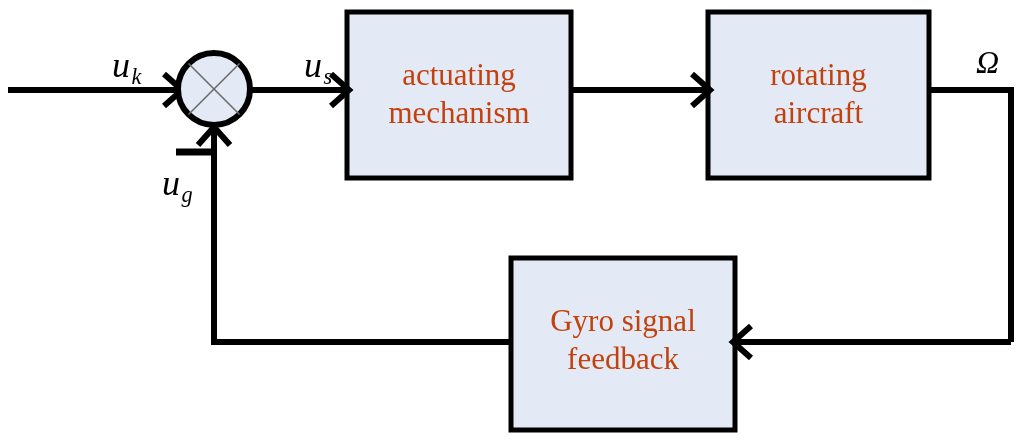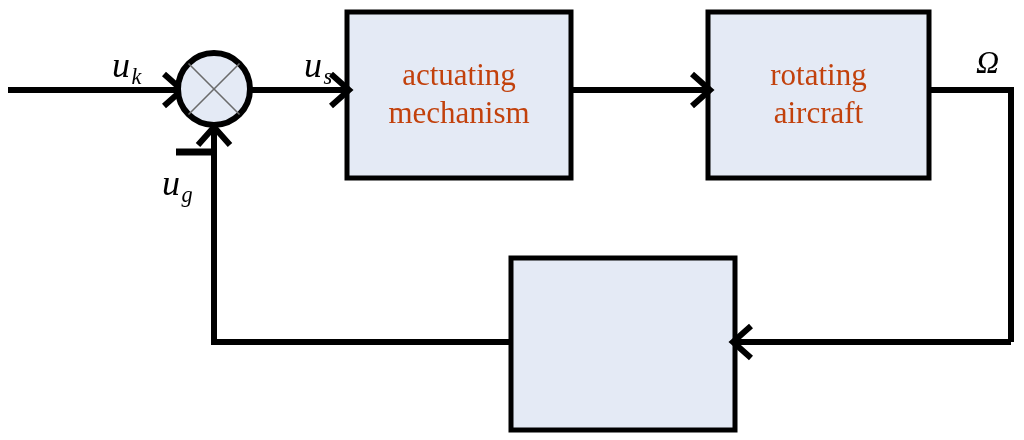--- a/index.html
+++ b/index.html
@@ -100,20 +100,22 @@
     <polyline class="wire" points="511,342 214,342 214,127"></polyline>
     <polyline class="head" points="198,145 214,127 230,145"></polyline>
   </svg>
 
   <div class="block-label" style="left:347px; top:56px; width:224px;">actuating
 mechanism</div>
 
   <div class="block-label" style="left:708px; top:56px; width:221px;">rotating
 aircraft</div>
 
+  <div class="block-label" style="left:511px; top:302px; width:224px;">Gyro signal
+feedback</div>
 
   <div class="sig-label" style="left:112px; top:44px;"><span>u</span><sub>k</sub></div>
 
   <div class="sig-label" style="left:284px; top:44px;margin-left:20px;"><span>u</span><sub>s</sub></div>
 
   <div class="sig-label" style="left:162px; top:162px;"><span>u</span><sub>g</sub></div>
 
   <div class="omega-label" style="left:976px; top:44px;">Ω</div>
 
 </div>

